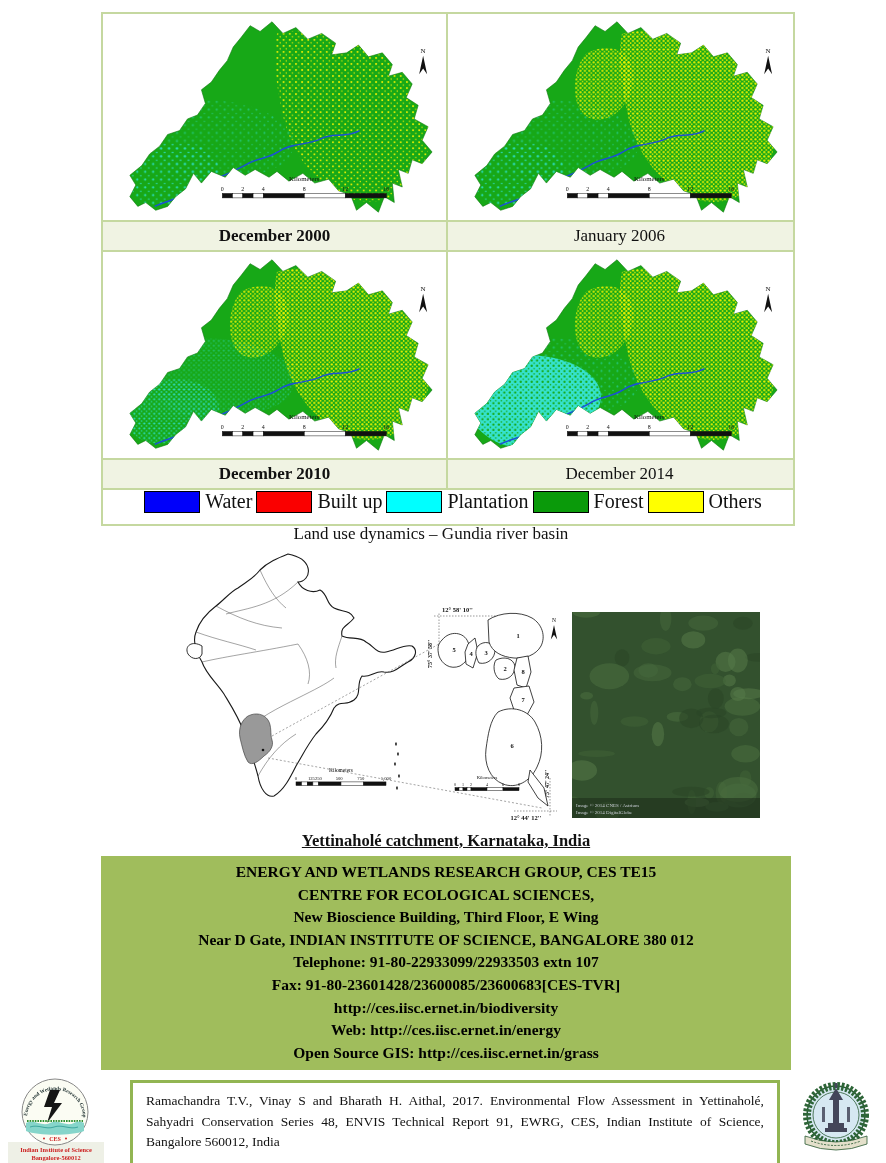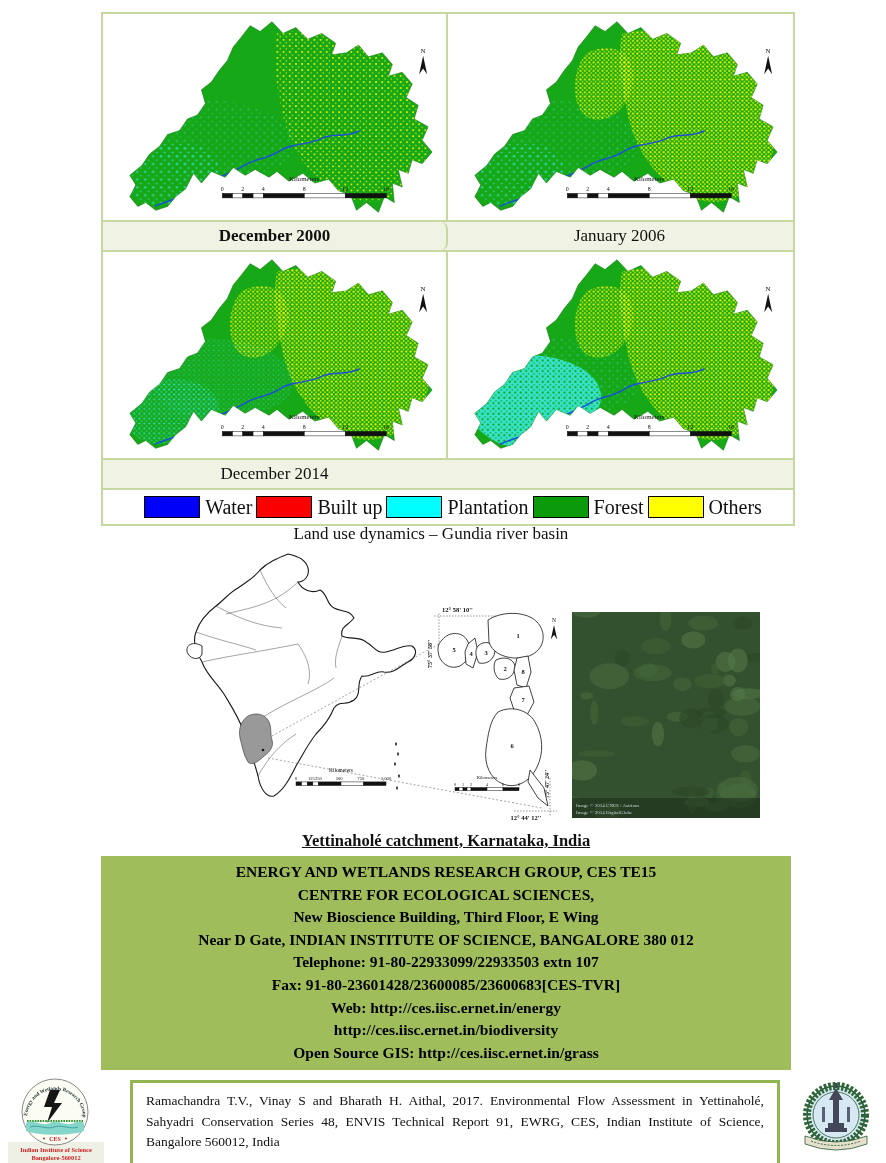--- a/index.html
+++ b/index.html
@@ -5,24 +5,24 @@
   html,body{margin:0;padding:0;background:#fff;}
   .page{position:relative;width:886px;height:1163px;background:#fff;overflow:hidden;
         font-family:"Liberation Serif",serif;color:#111;}
   
   .map-table{position:absolute;left:101px;top:12px;width:690px;border:2px solid #c5d8a0;background:#fff;}
   .mrow{display:flex;}
   .map-cell{width:343px;height:206px;background:#fff;position:relative;}
   .map-cell.left{border-right:2px solid #c5d8a0;}
   .map-cell svg{width:100%;height:100%;display:block;}
   .cap-row{display:flex;border-top:2px solid #c5d8a0;border-bottom:2px solid #c5d8a0;background:#f0f3e3;}
-  .cap{width:343px;height:28px;line-height:28px;text-align:center;font-size:17px;border-radius:7px;}
+  .cap{width:343px;height:28px;line-height:28px;text-align:center;font-size:17px;}
   .cap.left{border-right:2px solid #c5d8a0;}
   .cap.b{font-weight:bold;}
-  .legend-row{display:flex;align-items:center;justify-content:center;height:34px;background:#fff;padding-left:12px;}
+  .legend-row{display:flex;align-items:flex-start;justify-content:center;height:34px;background:#fff;padding-left:12px;}
   .legend-item{display:flex;align-items:center;margin:0 1px;}
   .sw{width:54px;height:20px;border:1px solid #000;margin-right:5px;}
   .legend-label{font-size:20px;margin-right:2px;}
   .fig-caption{position:absolute;left:86px;width:690px;top:524px;text-align:center;font-size:17px;}
   
   #locfig{position:absolute;left:98px;top:548px;width:690px;height:283px;}
   .fig-caption2{position:absolute;left:101px;width:690px;top:831px;text-align:center;
                 font-size:16.5px;font-weight:bold;text-decoration:underline;}
   
   .address{position:absolute;left:101px;top:856px;width:690px;text-align:center;
@@ -240,20 +240,21 @@
               <rect x="140.625" y="184.65" width="10.3125" height="4.6" fill="#111" stroke="#111" stroke-width="0.5"></rect>
               <rect x="150.9375" y="184.65" width="10.3125" height="4.6" fill="#fff" stroke="#111" stroke-width="0.5"></rect>
               <rect x="161.25" y="184.65" width="41.25" height="4.6" fill="#111" stroke="#111" stroke-width="0.5"></rect>
               <rect x="202.5" y="184.65" width="41.25" height="4.6" fill="#fff" stroke="#111" stroke-width="0.5"></rect>
               <rect x="243.75" y="184.65" width="41.25" height="4.6" fill="#111" stroke="#111" stroke-width="0.5"></rect>
             </g>
           </svg>
         </div>
     </div>
     <div class="cap-row">
+      <div class="cap left b">December 2010</div>
       <div class="cap">December 2014</div>
     </div>
     <div class="legend-row">
       <span class="legend-item">
           <span class="sw" style="background: rgb(0, 0, 250);"></span>
           <span class="legend-label">Water</span>
         </span>
       <span class="legend-item">
           <span class="sw" style="background: rgb(250, 0, 0);"></span>
           <span class="legend-label">Built up</span>
@@ -431,22 +432,22 @@
 
   <div class="fig-caption2">Yettinaholé catchment, Karnataka, India</div>
 
   <div class="address" style="background: rgb(160, 189, 92);">
     <div>ENERGY AND WETLANDS RESEARCH GROUP, CES TE15</div>
     <div>CENTRE FOR ECOLOGICAL SCIENCES,</div>
     <div>New Bioscience Building, Third Floor, E Wing</div>
     <div>Near D Gate, INDIAN INSTITUTE OF SCIENCE, BANGALORE 380 012</div>
     <div>Telephone: 91-80-22933099/22933503 extn 107</div>
     <div>Fax: 91-80-23601428/23600085/23600683[CES-TVR]</div>
+    <div>http://ces.iisc.ernet.in/biodiversity</div>
     <div>Web: http://ces.iisc.ernet.in/energy</div>
-    <div>http://ces.iisc.ernet.in/biodiversity</div>
     <div>Open Source GIS: http://ces.iisc.ernet.in/grass</div>
   </div>
 
   <div class="citation-box">
     <p>Ramachandra T.V., Vinay S and Bharath H. Aithal, 2017. Environmental Flow Assessment in Yettinaholé, Sahyadri Conservation Series 48, ENVIS Technical Report 91, EWRG, CES, Indian Institute of  Science, Bangalore 560012, India</p>
   </div>
 
   <svg id="ewrg-logo" viewBox="0 0 104 87">
       <rect x="4" y="66" width="96" height="21" fill="#eef0e6"></rect>
       <circle cx="51" cy="36" r="33" fill="#fbfcf3" stroke="#888" stroke-width="1"></circle>

